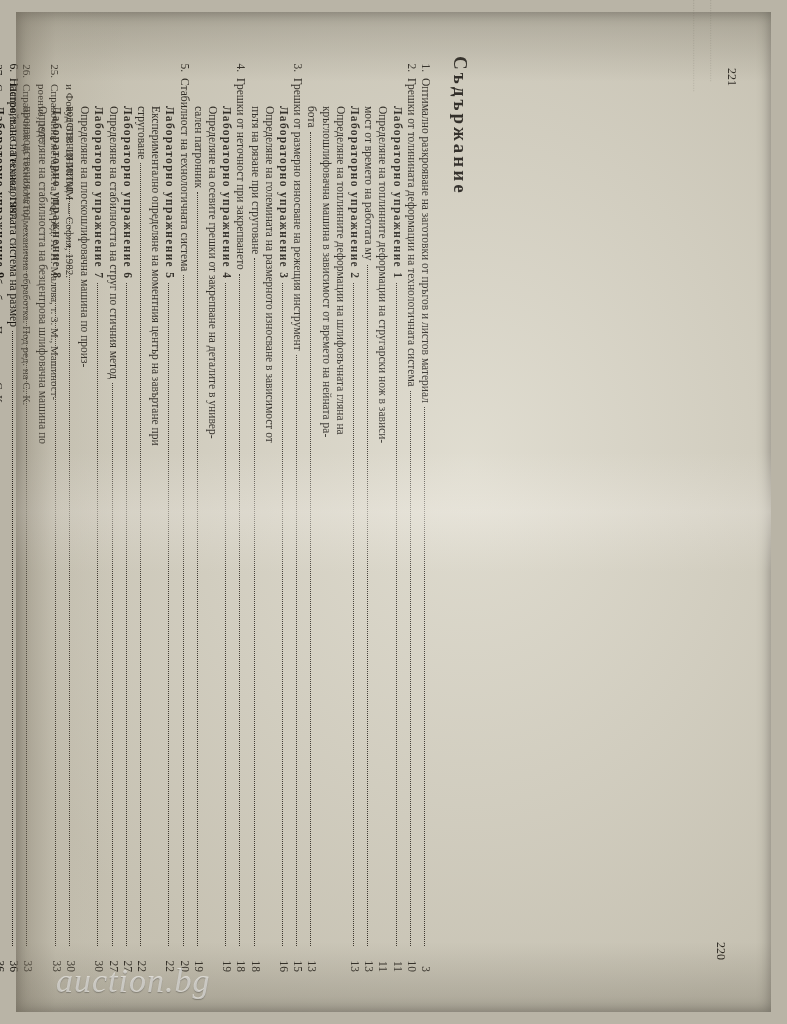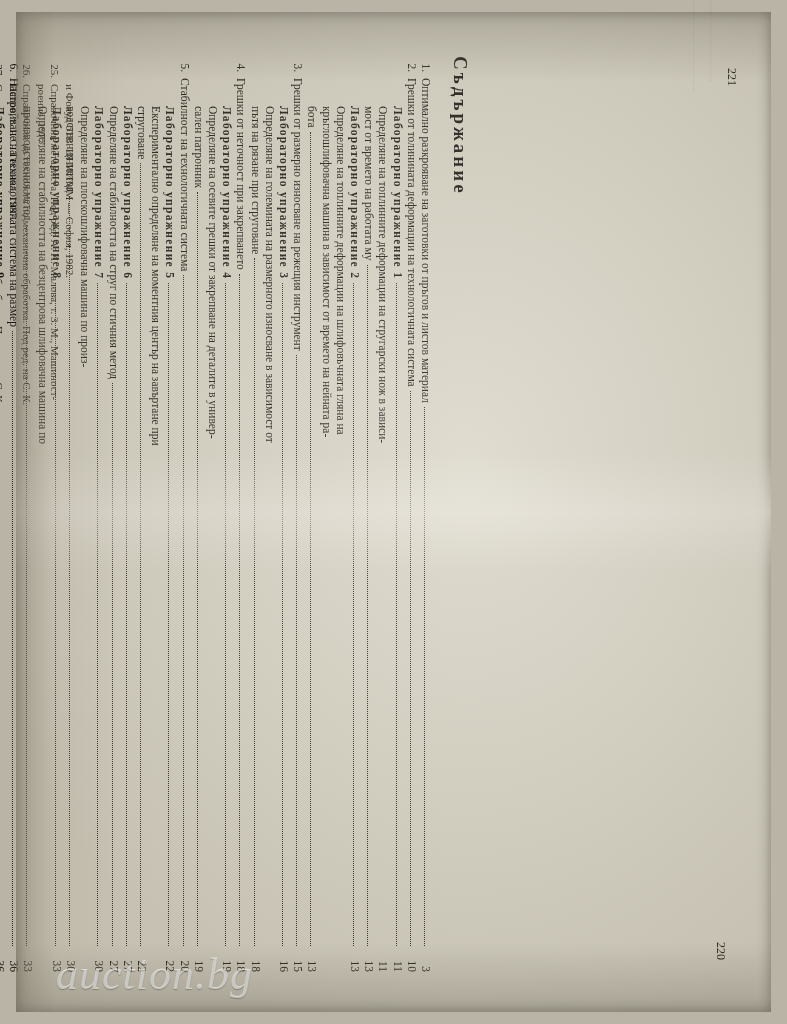--- a/index.html
+++ b/index.html
@@ -163,21 +163,21 @@
     pointer-events: none;
     white-space: nowrap;
   }
 
   
   #watermark {
     position: absolute;
     left: 40px;
     bottom: 12px;
     font-family: "Liberation Serif", serif;
-    font-size: 44px;
+    font-size: 34px;
     font-style: italic;
     color: rgba(255,255,255,0.55);
     letter-spacing: 1px;
     text-shadow: 0 1px 1px rgba(0,0,0,0.25);
     z-index: 9;
   }
 </style>
 </head>
 <body>
 

